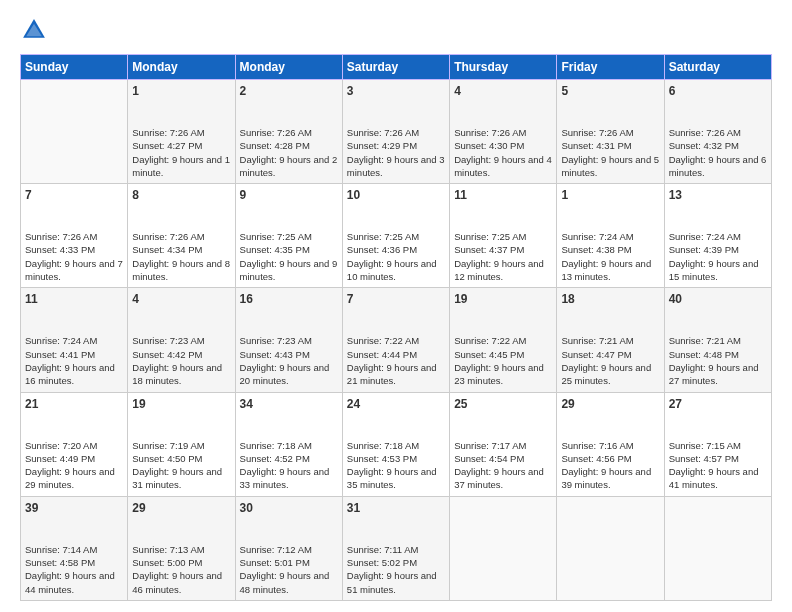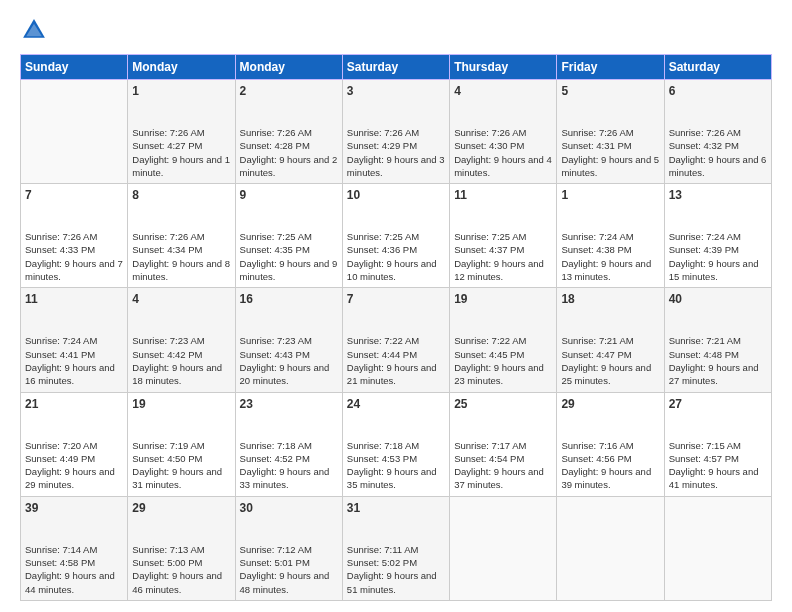--- a/index.html
+++ b/index.html
@@ -318,21 +318,21 @@
       </td>
           <td>
         <span class="day-number">19</span>
         <div class="day-info">
           Sunrise: 7:19 AM<br>
           Sunset: 4:50 PM<br>
           Daylight: 9 hours and 31 minutes.
         </div>
       </td>
           <td>
-        <span class="day-number">23</span>
+        <span class="day-number">34</span>
         <div class="day-info">
           Sunrise: 7:18 AM<br>
           Sunset: 4:52 PM<br>
           Daylight: 9 hours and 33 minutes.
         </div>
       </td>
           <td>
         <span class="day-number">24</span>
         <div class="day-info">
           Sunrise: 7:18 AM<br>

